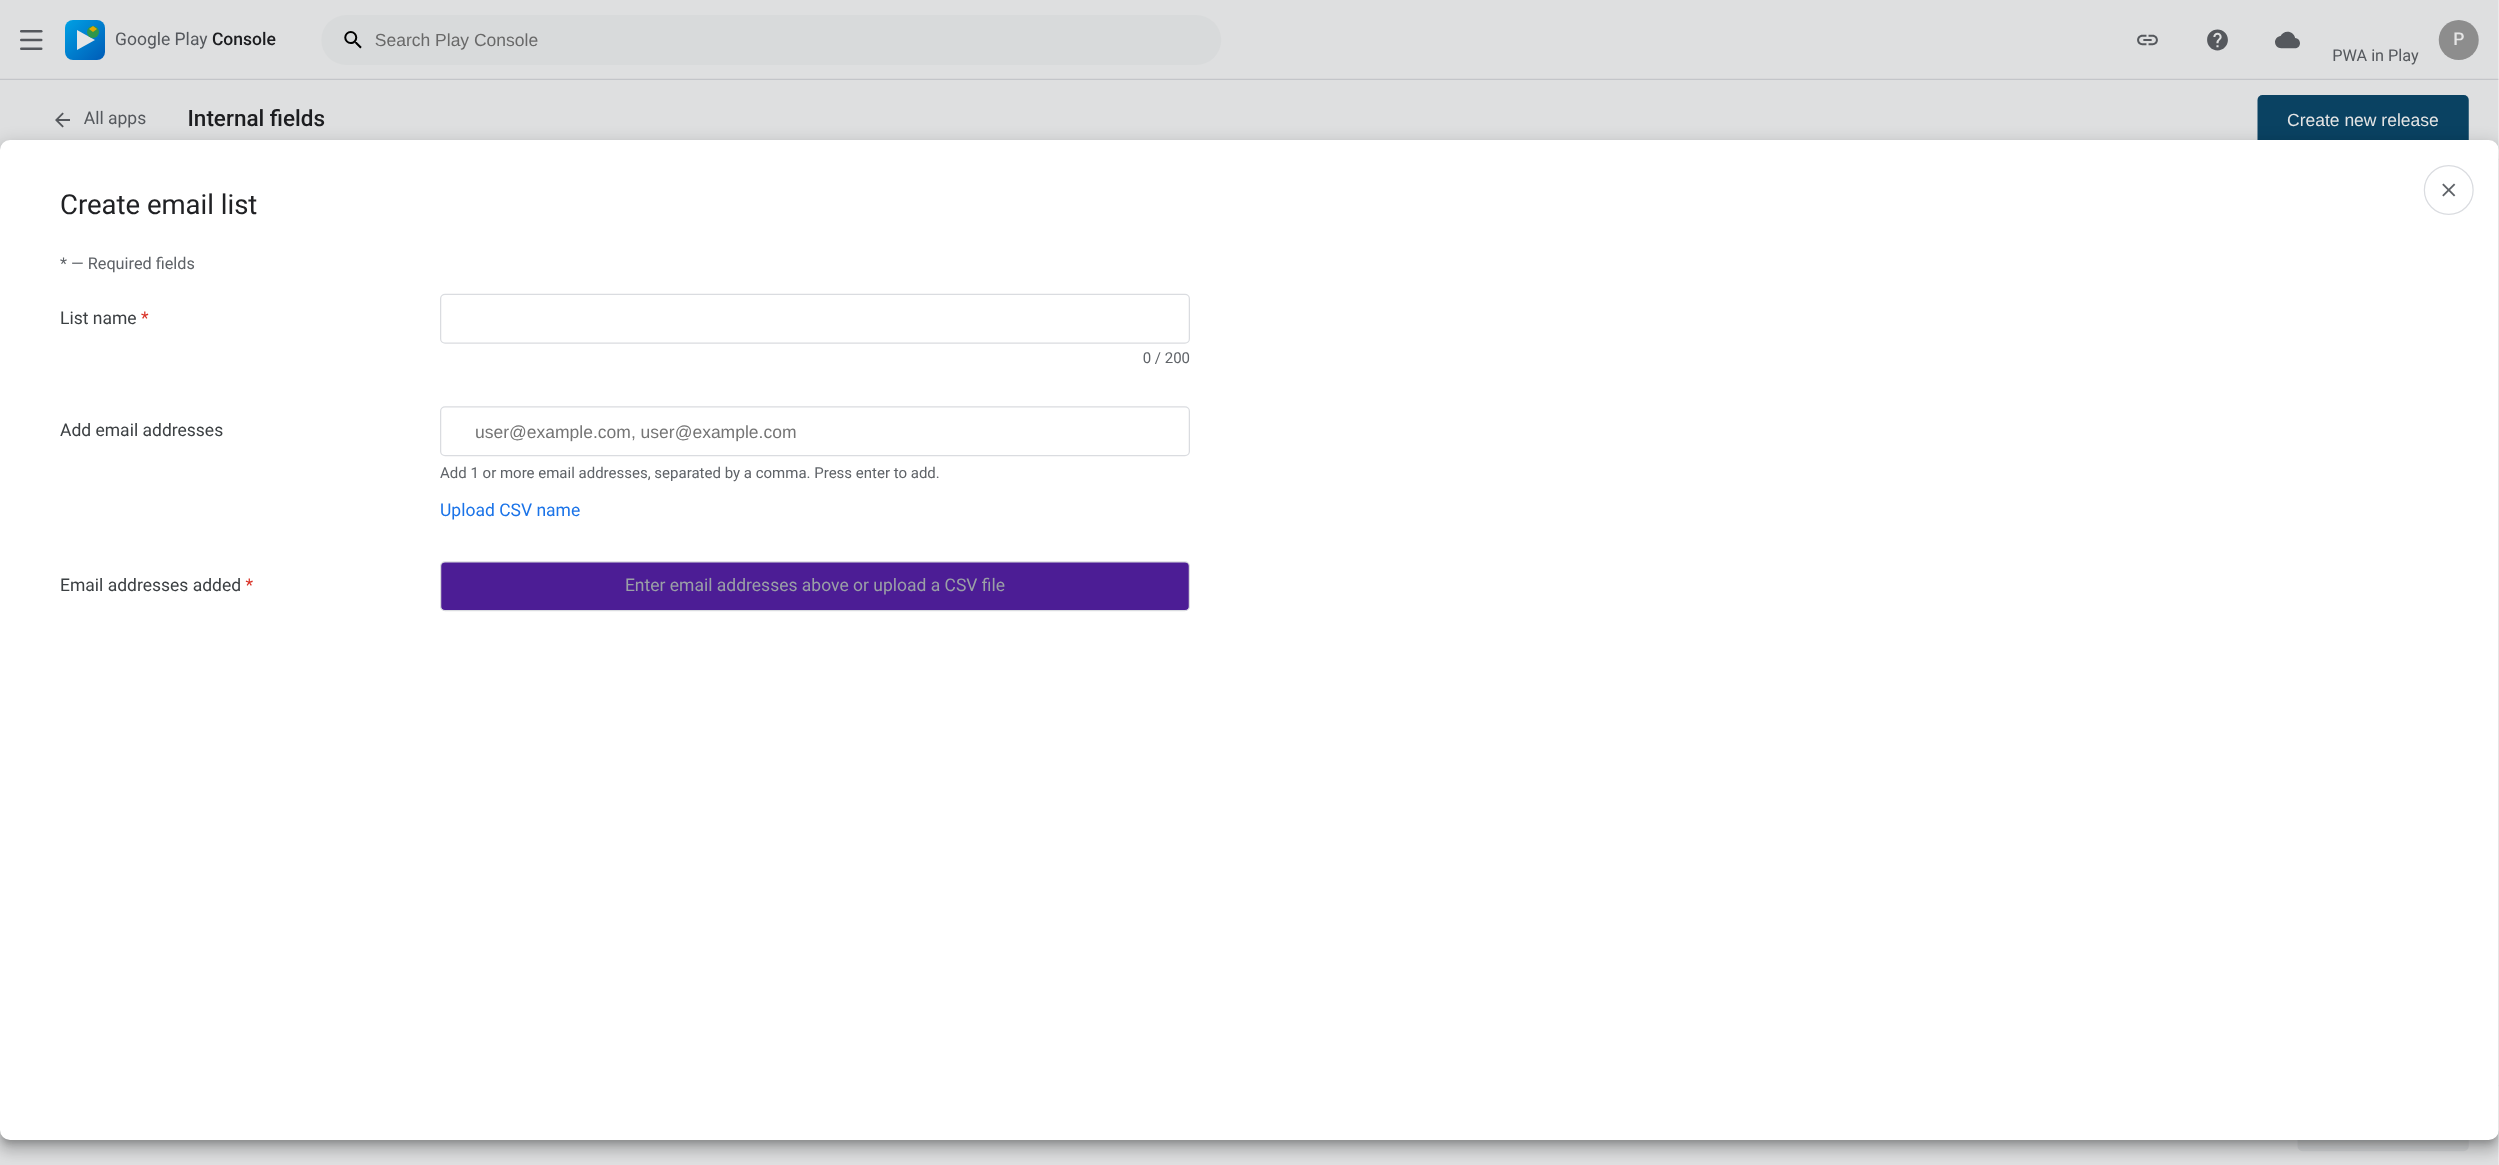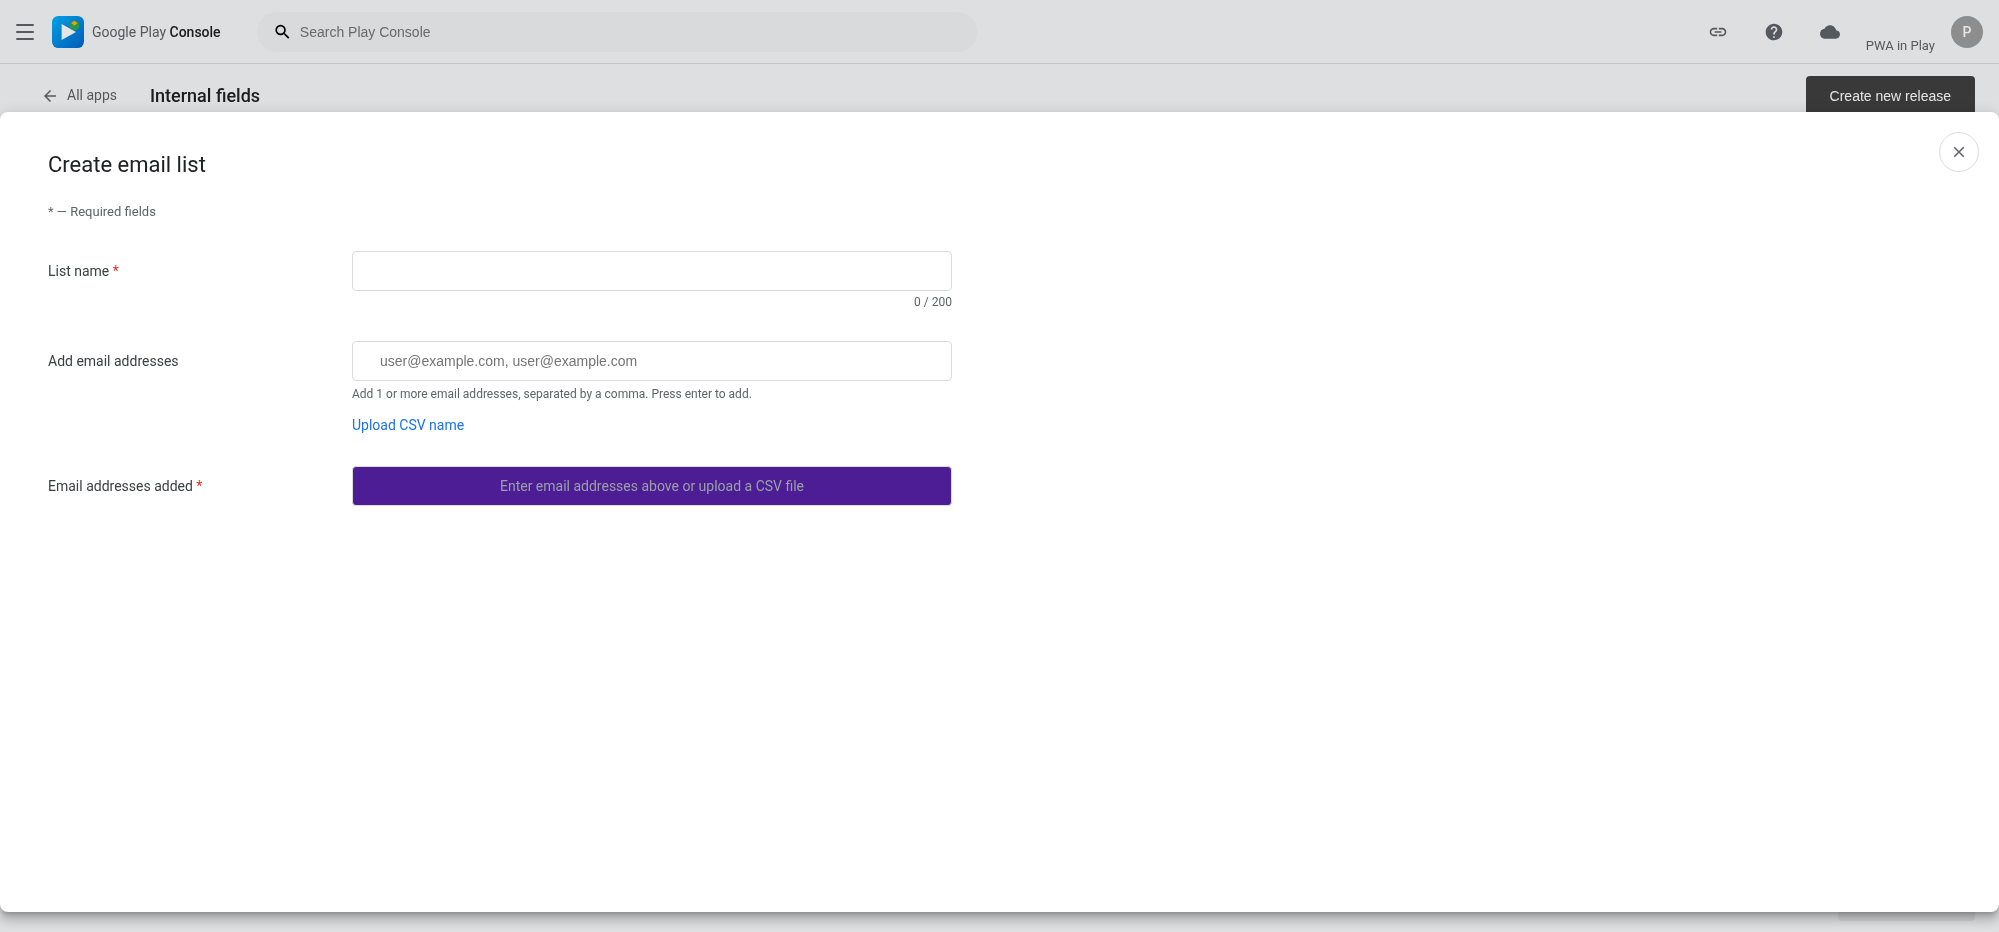--- a/index.html
+++ b/index.html
@@ -142,21 +142,21 @@
       font-size: 14px;
       border: 1px solid transparent;
     }
     .page-title {
       font-size: 18px;
       font-weight: 500;
       color: #202124;
       flex: 1;
     }
     .create-release-btn {
-      background: #404040;
+      background: #0c4a6e;
       color: white;
       border: none;
       border-radius: 4px;
       padding: 10px 24px;
       font-size: 14px;
       font-weight: 500;
       cursor: pointer;
       height: 40px;
       display: flex;
       align-items: center;
@@ -204,21 +204,21 @@
     }
     .modal-title {
       font-size: 22px;
       font-weight: 400;
       color: #202124;
       margin-bottom: 27px;
     }
     .required-note {
       font-size: 13px;
       color: #5f6368;
-      margin-bottom: 32px;
+      margin-bottom: 16px;
     }
 
     
     .form-row {
       display: flex;
       align-items: flex-start;
       margin-bottom: 32px;
       gap: 24px;
     }
     .form-label {

